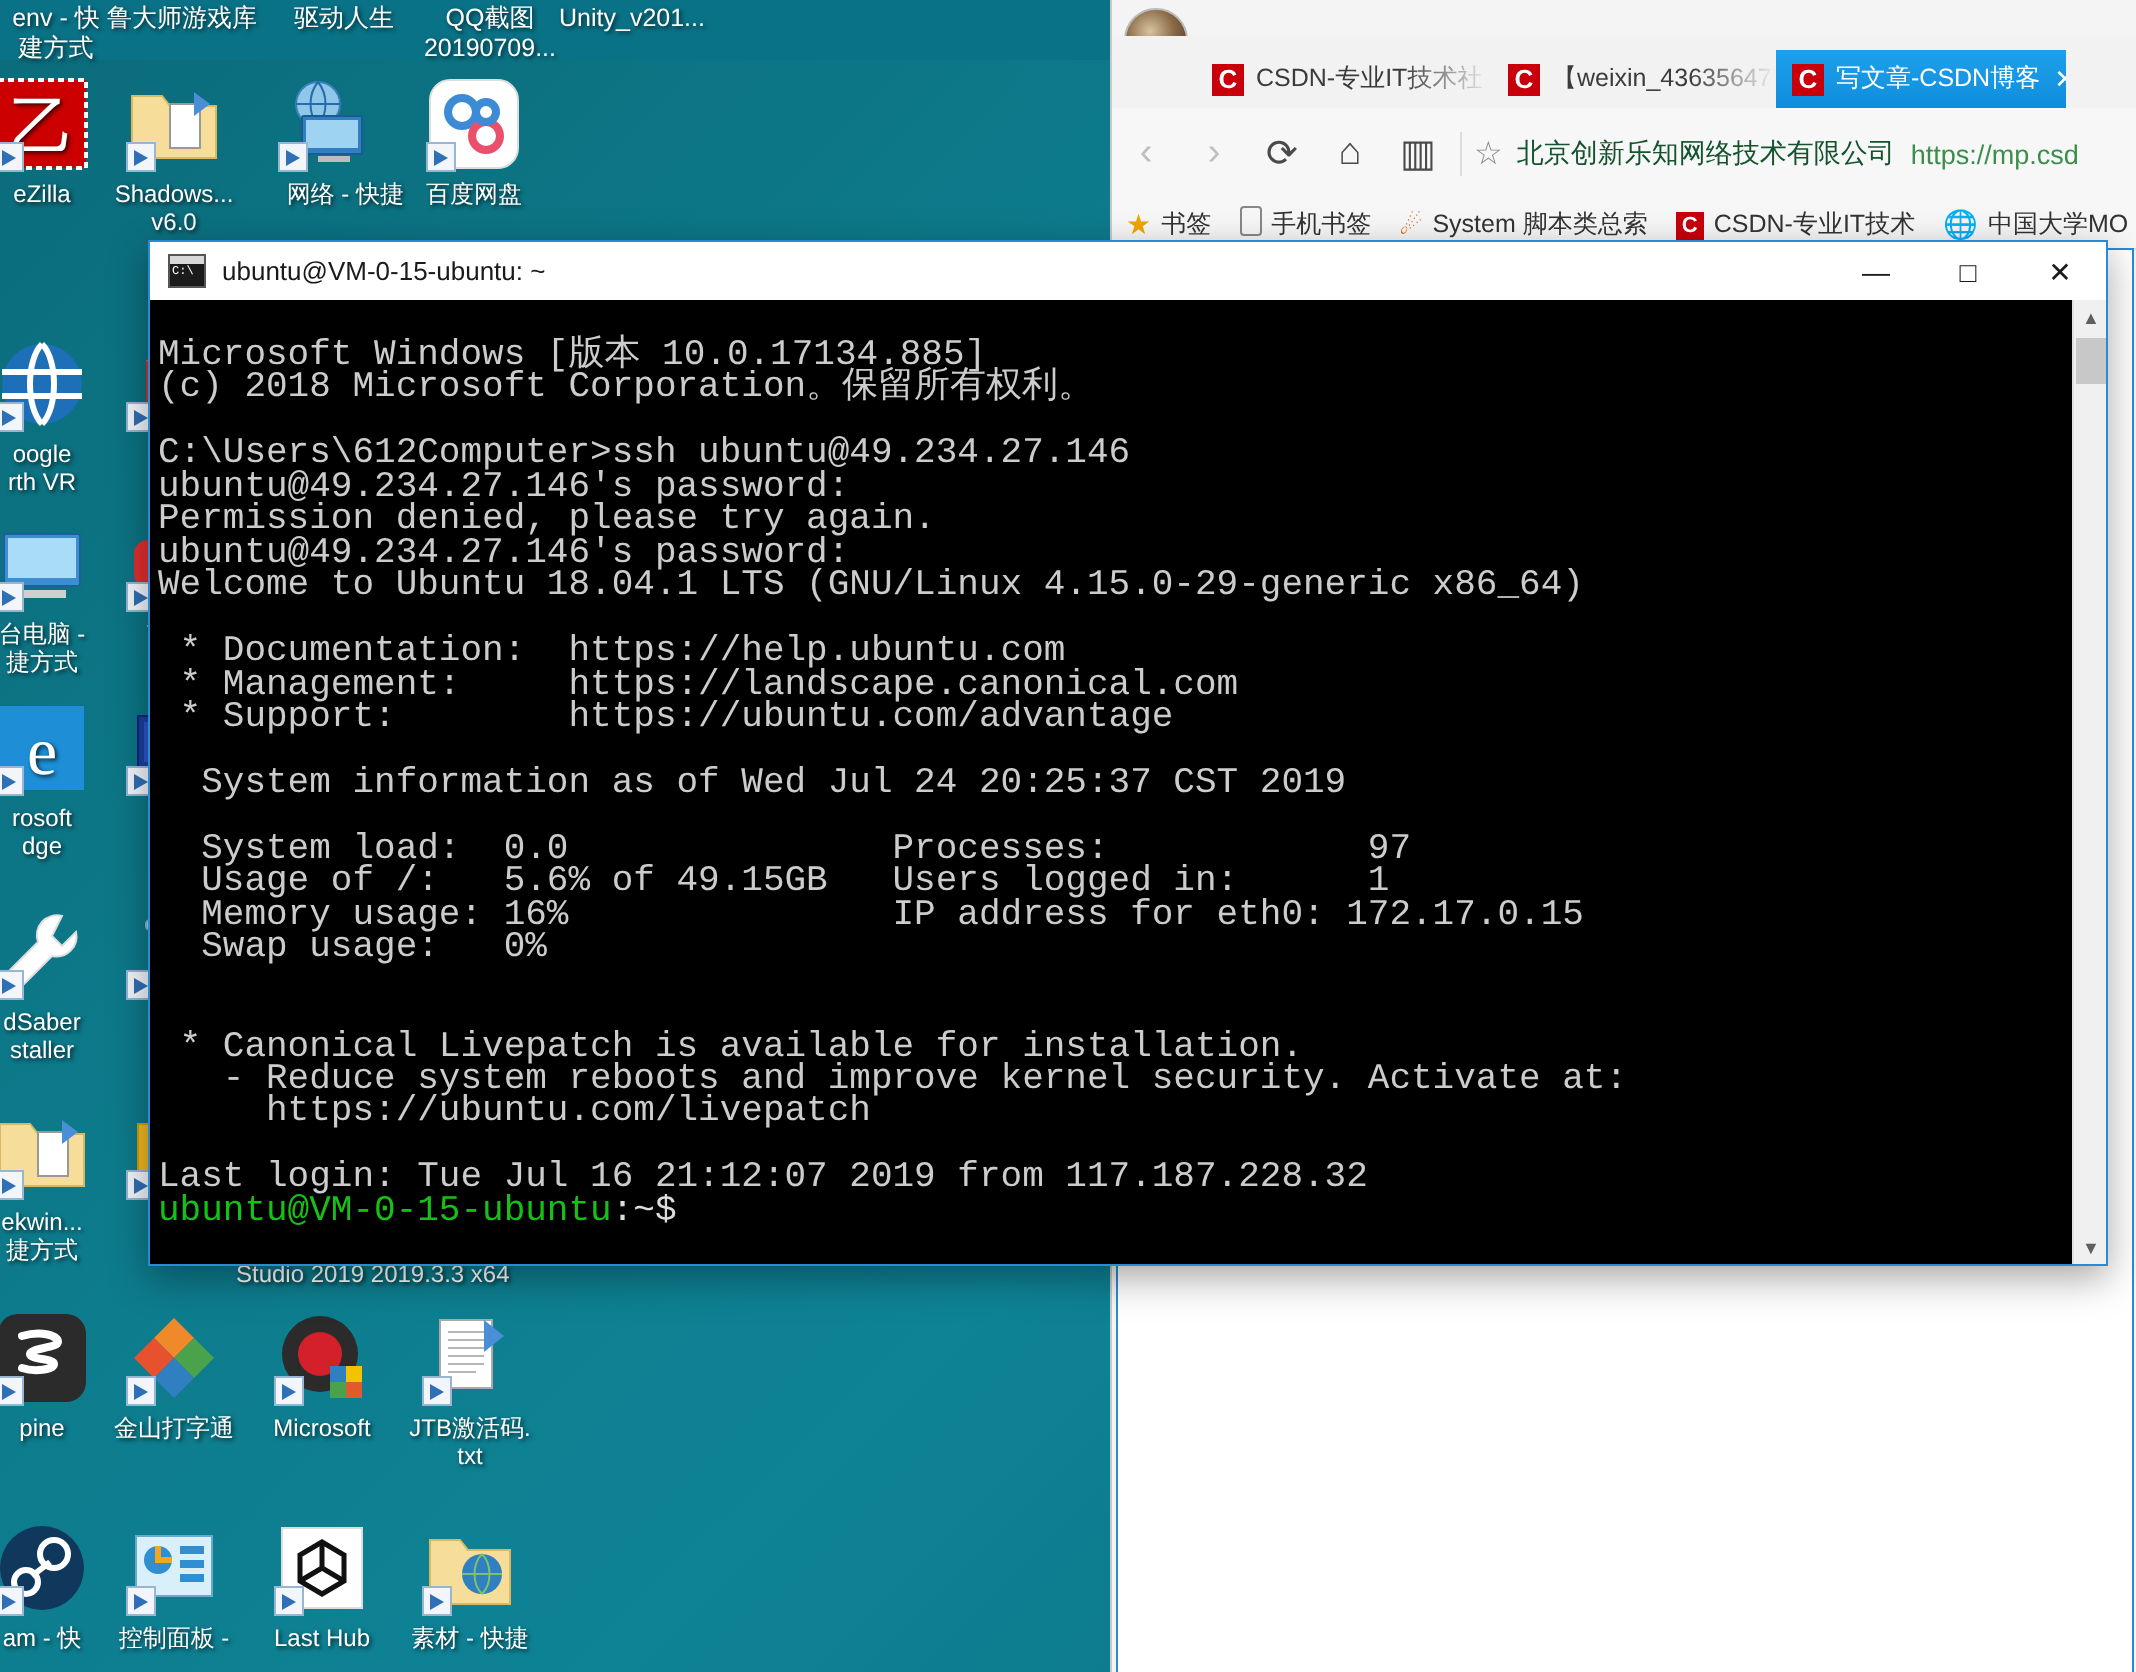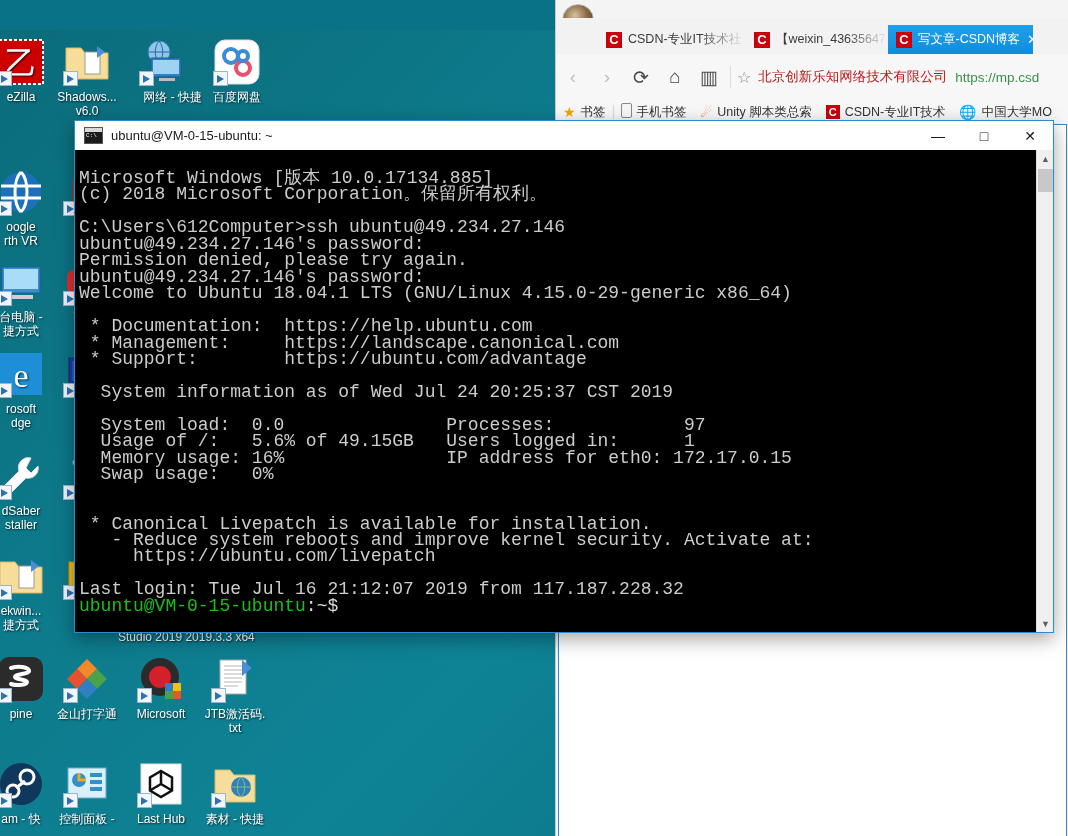--- a/index.html
+++ b/index.html
@@ -144,21 +144,21 @@
   }
   .tb-btn.dim { color: #bfbfbf; }
   .tb-sep { width:1px; height:22px; background:#dcdcdc; margin:0 4px; }
   .omnibox {
     flex: 1 1 auto;
     display: flex; align-items: center;
     height: 34px; overflow: hidden;
     font-size: 13.5px; white-space: nowrap;
   }
   .omnibox .star { font-size: 16px; color: #8a8a8a; margin: 0 7px 0 2px; }
-  .omnibox .org { color: #b91c1c; margin-right: 8px; }
+  .omnibox .org { color: #14532d; margin-right: 8px; }
   .omnibox .url { color: #3b8f4a; }
 
   .br-bookmarks {
     position: absolute; left: 0; top: 100px;
     width: 513px; height: 24px;
     background: #f7f7f7;
     display: flex; align-items: center;
     font-size: 12.5px; color: #333;
     white-space: nowrap; overflow: hidden;
     border-bottom: 1px solid #dedede;
@@ -260,20 +260,29 @@
     position: absolute; left: 1px; top: 19px;
     width: 15px; height: 23px; background: #c8c8c8;
   }
 </style>
 </head>
 <body>
 
 <div id="root">
 
   <div class="topstrip"></div>
+  <div id="taskbar-labels" class="topstrip" style="background: transparent;">
+      <div class="tl" style="left: 0px; top: 2px; width: 56px; white-space: pre;">env - 快
+建方式</div>
+      <div class="tl" style="left: 48px; top: 2px; width: 86px; white-space: pre;">鲁大师游戏库</div>
+      <div class="tl" style="left: 134px; top: 2px; width: 76px; white-space: pre;">驱动人生</div>
+      <div class="tl" style="left: 204px; top: 2px; width: 82px; white-space: pre;">QQ截图
+20190709...</div>
+      <div class="tl" style="left: 274px; top: 2px; width: 84px; white-space: pre;">Unity_v201...</div>
+    </div>
 
   <div id="desktop-icons">
       <div class="desktop-icon" style="left: -18px; top: 38px;">
         <span class="glyph"><svg width="48" height="48" viewBox="0 0 48 48">
             <rect x="2" y="2" width="44" height="44" fill="#c00" stroke="#fff" stroke-width="2" stroke-dasharray="3 2"></rect>
             <text x="24" y="36" font-size="32" fill="#fff" text-anchor="middle" font-family="Liberation Serif, serif">乙</text>
           </svg><span class="shortcut-arrow"></span></span>
         <span class="ic-label" style="white-space: pre;">eZilla</span>
       </div>
       <div class="desktop-icon" style="left: 48px; top: 38px;">
@@ -501,21 +510,21 @@
           <span class="bi"><span style="color:#f0a500;font-size:14px;">★</span></span>
           <span>书签</span>
         </div>
         <div class="bm-sep"></div>
         <div class="bm">
           <span class="bi"><span style="display:inline-block;width:9px;height:13px;border:1.5px solid #888;border-radius:2px;"></span></span>
           <span>手机书签</span>
         </div>
         <div class="bm">
           <span class="bi"><span style="color:#f06a1e;font-size:13px;">☄</span></span>
-          <span>Unity 脚本类总索</span>
+          <span>System 脚本类总索</span>
         </div>
         <div class="bm">
           <span class="bi"><span style="display:inline-block;width:14px;height:14px;background:#c7000b;color:#fff;font-size:11px;line-height:14px;text-align:center;font-weight:bold;">C</span></span>
           <span>CSDN-专业IT技术</span>
         </div>
         <div class="bm">
           <span class="bi"><span style="color:#555;font-size:14px;">🌐</span></span>
           <span>中国大学MO</span>
         </div>
       </div>

